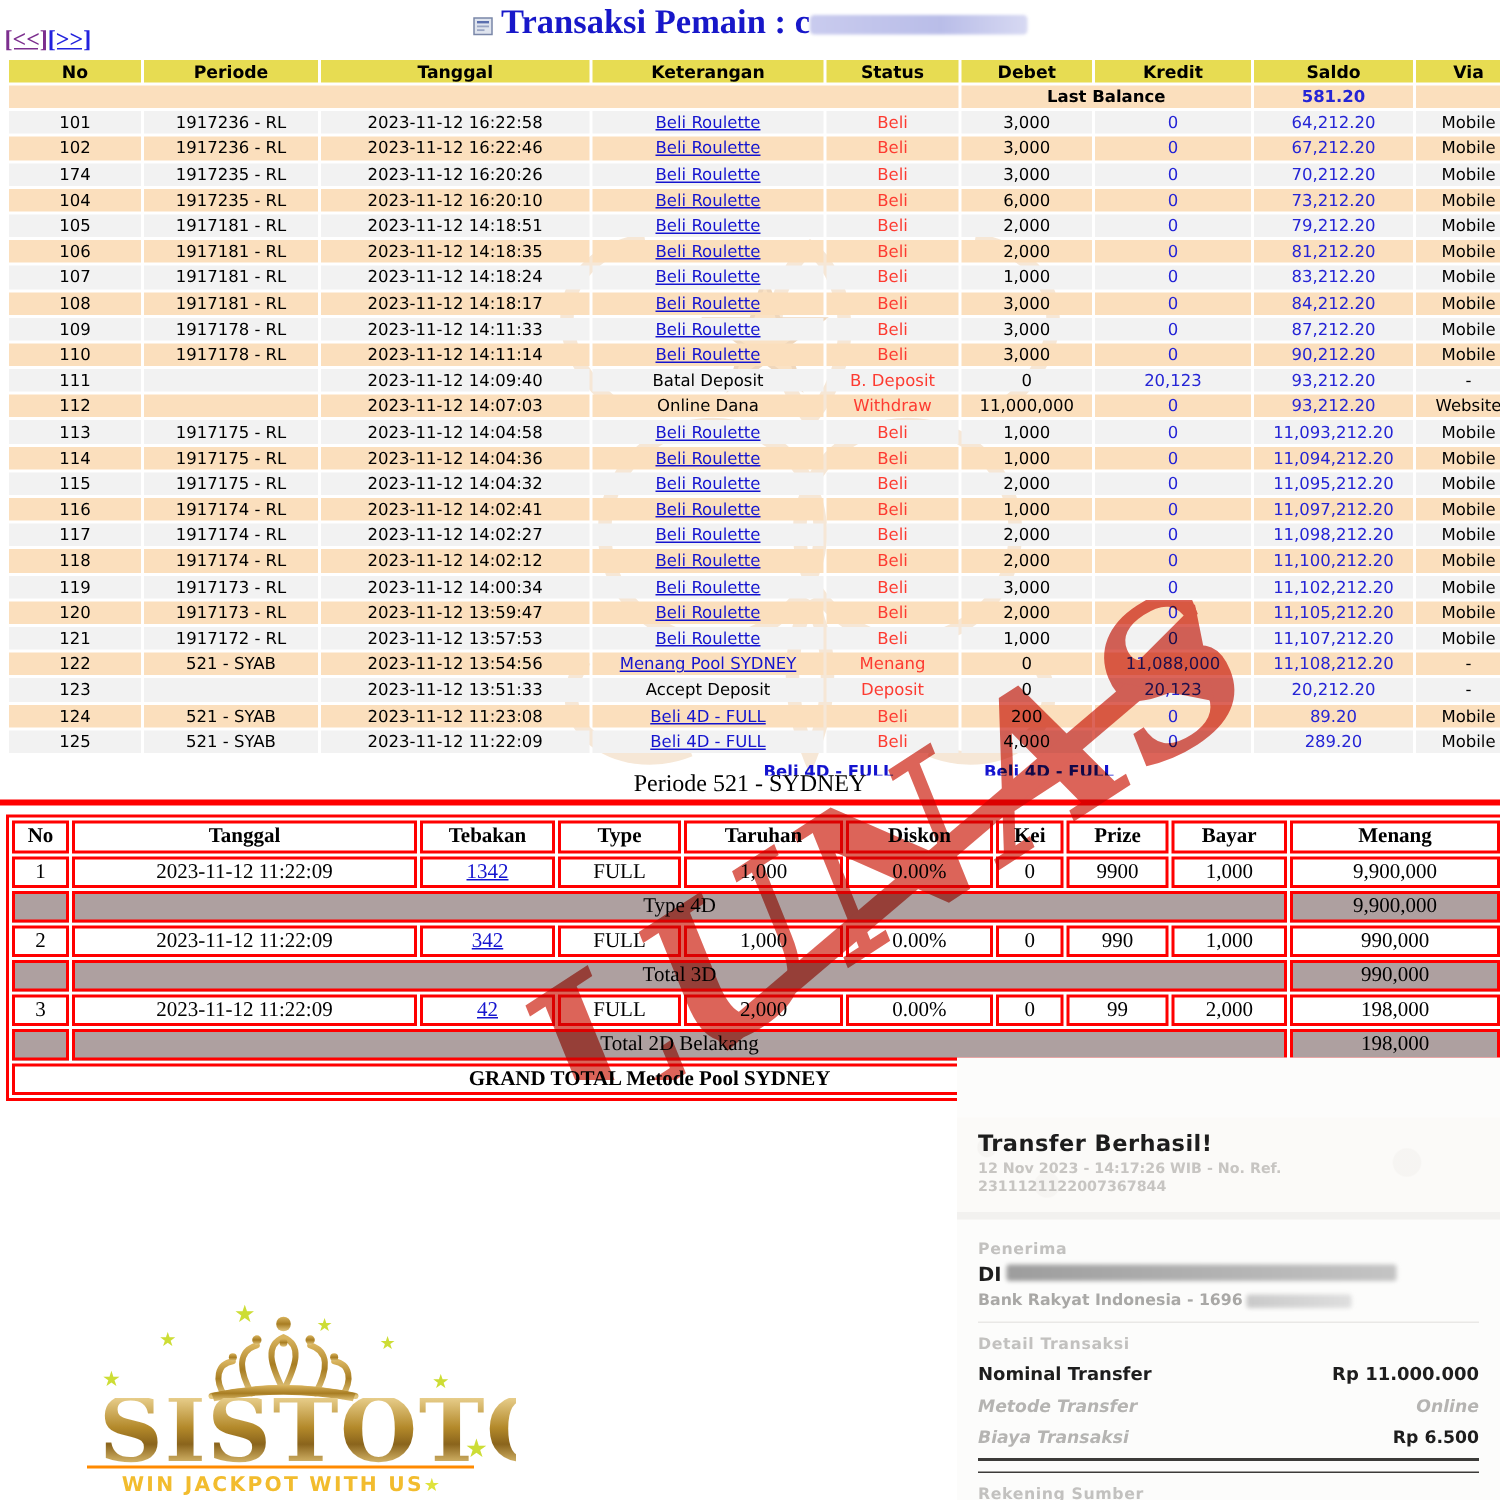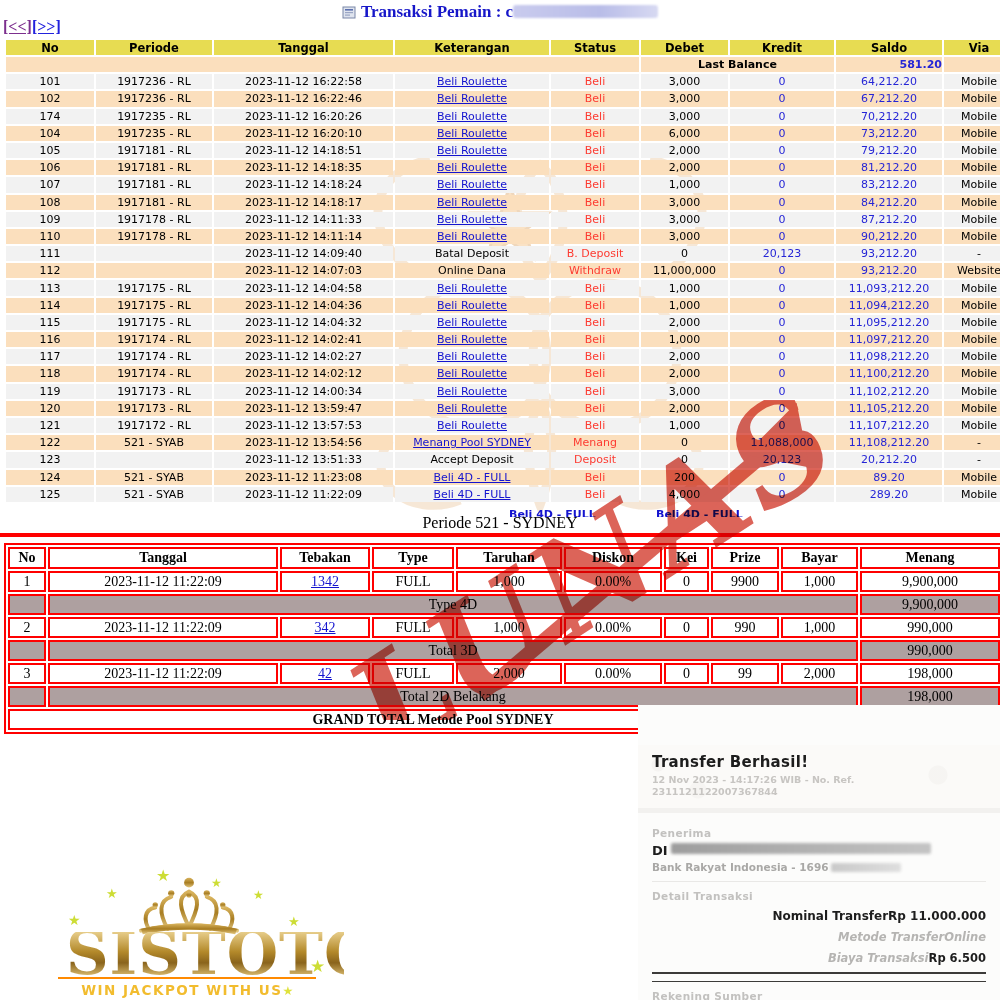--- a/index.html
+++ b/index.html
@@ -2,21 +2,21 @@
 <html><head>
 <meta charset="utf-8">
 <style>
   html,body{margin:0;padding:0;background:#fff;}
   .page{position:relative;width:1000px;height:1000px;background:#fff;overflow:hidden;
         font-family:"DejaVu Sans",sans-serif;}
 
   
   .title-bar{position:absolute;top:2px;left:0;width:100%;text-align:center;
              font-family:"Liberation Serif","DejaVu Serif",serif;
-             font-size:17px;font-weight:bold;color:#1717c9;}
+             font-size:23px;font-weight:bold;color:#1717c9;}
   .title-bar .doc-ico{display:inline-block;vertical-align:-2px;margin-right:5px;}
   .name-blur{display:inline-block;width:145px;height:13px;vertical-align:-1px;border-radius:3px;
              background:linear-gradient(90deg,#c9cbee,#b9bde8 60%,#d7d9f2);filter:blur(1.2px);}
   .nav{position:absolute;top:18px;left:3px;font-family:"Liberation Serif",serif;
        font-size:16px;font-weight:bold;}
   .nav a{text-decoration:underline;cursor:pointer;}
   .nav-prev{color:#7c2f8e;}
   .nav-next{color:#2222dd;}
 
   
@@ -24,21 +24,21 @@
            border-collapse:separate;border-spacing:2px;
            font-family:"DejaVu Sans",sans-serif;font-size:11px;}
   .t1 th{background:#e7dc52;color:#000;font-weight:bold;font-size:11.5px;height:15px;padding:0;}
   .t1 td{height:15.2px;padding:0;text-align:center;vertical-align:middle;color:#000;}
   tr.light td{background:#f2f2f2;}
   tr.peach td{background:#fbdfbd;}
   .t1 a.ket-link{color:#1414cf;text-decoration:underline;cursor:pointer;}
   .t1 .c-status{color:#fd3b31;}
   .t1 .c-kredit,.t1 .c-saldo{color:#2525d6;}
   .t1 .lb-label{font-weight:bold;color:#000;}
-  .t1 .lb-value{font-weight:bold;color:#2525d6;text-align:right;}
+  .t1 .lb-value{font-weight:bold;color:#2525d6;}
 
   
   .cut-row{position:absolute;top:508px;left:4px;width:992px;height:9px;overflow:hidden;
            font-size:11px;color:#1414cf;}
   .cut-row span{position:absolute;top:0;text-decoration:underline;font-weight:bold;}
 
   .periode-title{position:absolute;top:514px;left:0;width:100%;text-align:center;
                  font-family:"Liberation Serif","DejaVu Serif",serif;font-size:16px;color:#000;}
   .red-line{position:absolute;top:533px;left:0;width:1000px;height:4px;background:#ff0000;}
 
@@ -71,21 +71,21 @@
   .r-sub{margin-top:3px;font-size:9.5px;line-height:12px;color:#c7c5c2;font-weight:bold;}
   .r-body{padding:6px 14px 0 14px;}
   .r-label{margin-top:8px;font-size:10.5px;color:#c2c1bf;font-weight:bold;letter-spacing:.4px;}
   .r-name-row{margin-top:4px;display:flex;align-items:flex-start;gap:3px;}
   .r-bold{font-size:13px;font-weight:bold;}
   .r-bank{margin-top:3px;font-size:10.5px;color:#a9a8a6;font-weight:bold;display:flex;align-items:center;gap:2px;}
   .blurbar{display:inline-block;height:11px;border-radius:2px;filter:blur(1.5px);
            background:linear-gradient(90deg,#9d9d9d,#c4c4c4);}
   .blurbar.light{background:linear-gradient(90deg,#c9c9c9,#dedede);height:9px;}
   .r-div{margin-top:8px;border-top:1px solid #e9e8e6;}
-  .r-row{display:flex;justify-content:flex-end;margin-top:7px;font-size:11.5px;}
+  .r-row{display:flex;justify-content:space-between;margin-top:7px;font-size:11.5px;}
   .r-row.bold{font-weight:bold;font-size:12px;}
   .r-row .gray{color:#b5b4b2;font-weight:bold;font-style:italic;}
   .r-row .dark{color:#1d1d1d;font-weight:bold;}
   .r-total-line{margin-top:7px;border-top:2px solid #3c3b39;}
   .r-total-line.thin{border-top-width:1.5px;}
 
   
   .logo{position:absolute;left:48px;top:870px;width:290px;height:130px;}
   .logo .star{position:absolute;color:#cddd35;}
   .logo-crown{position:absolute;left:66px;top:2px;}

